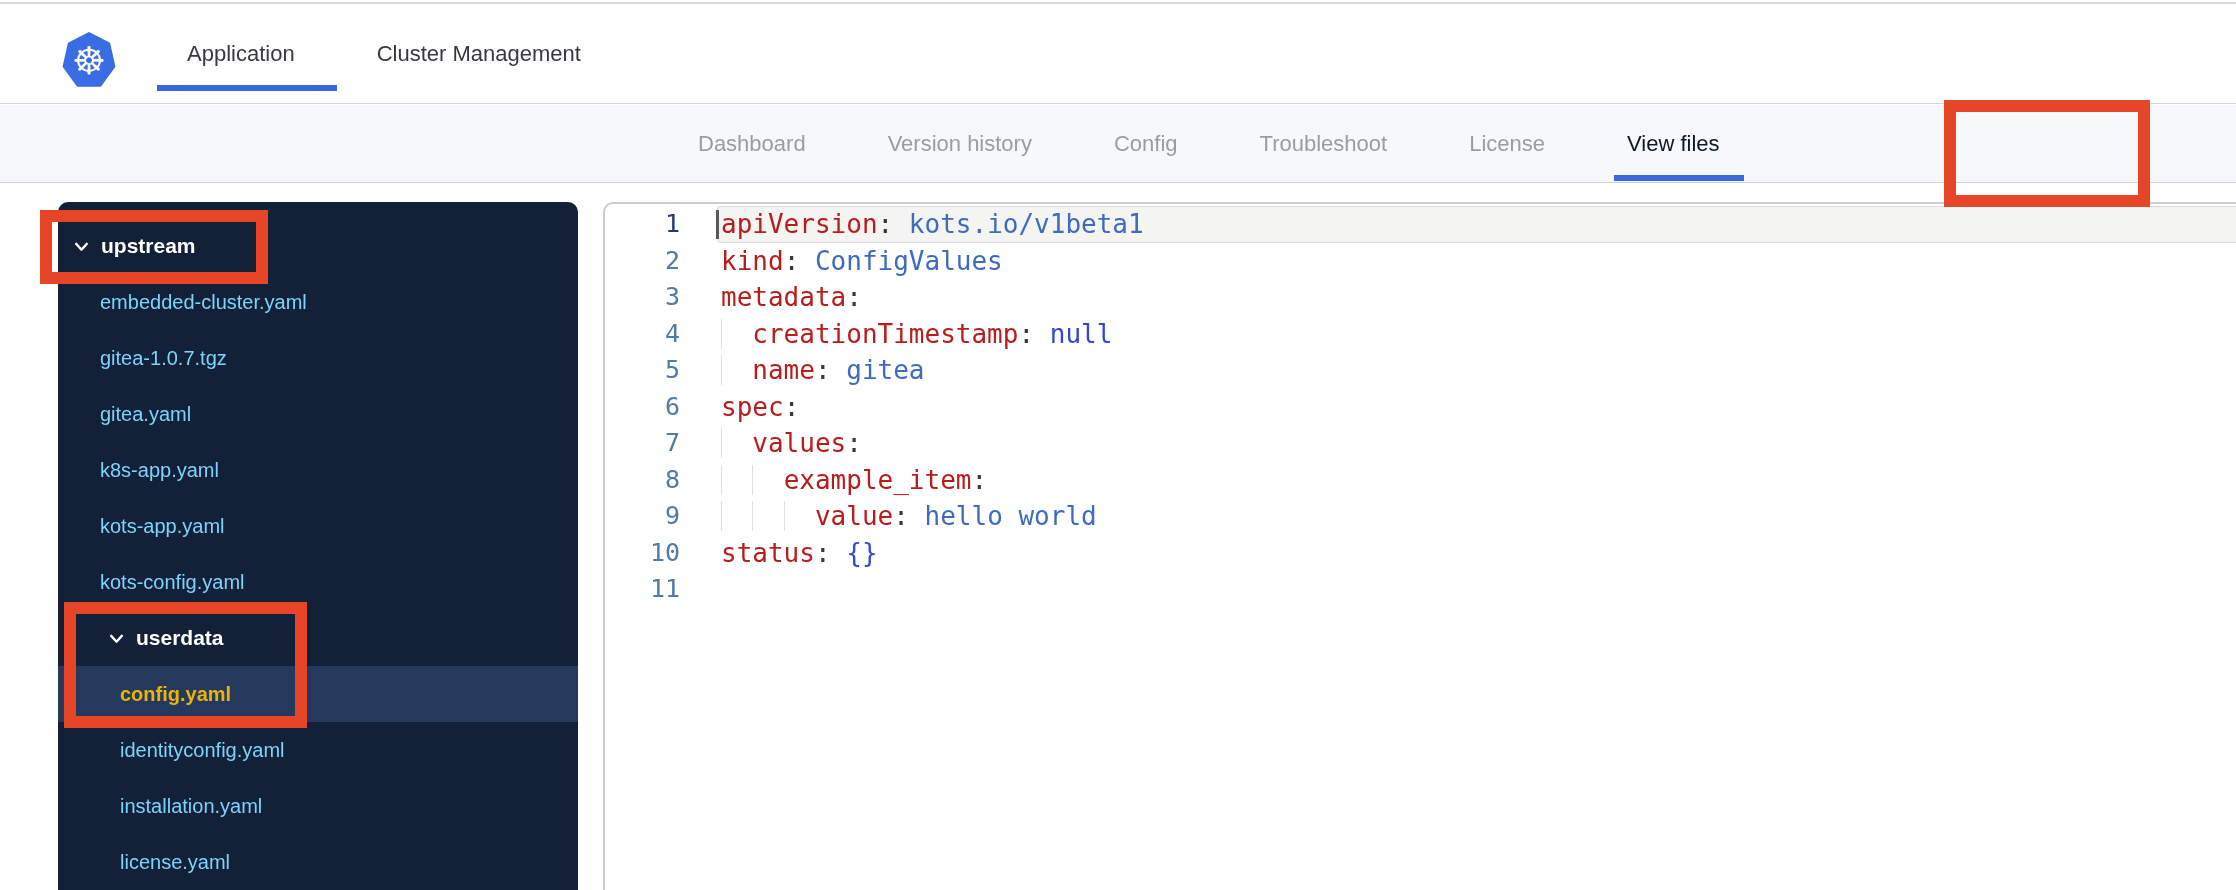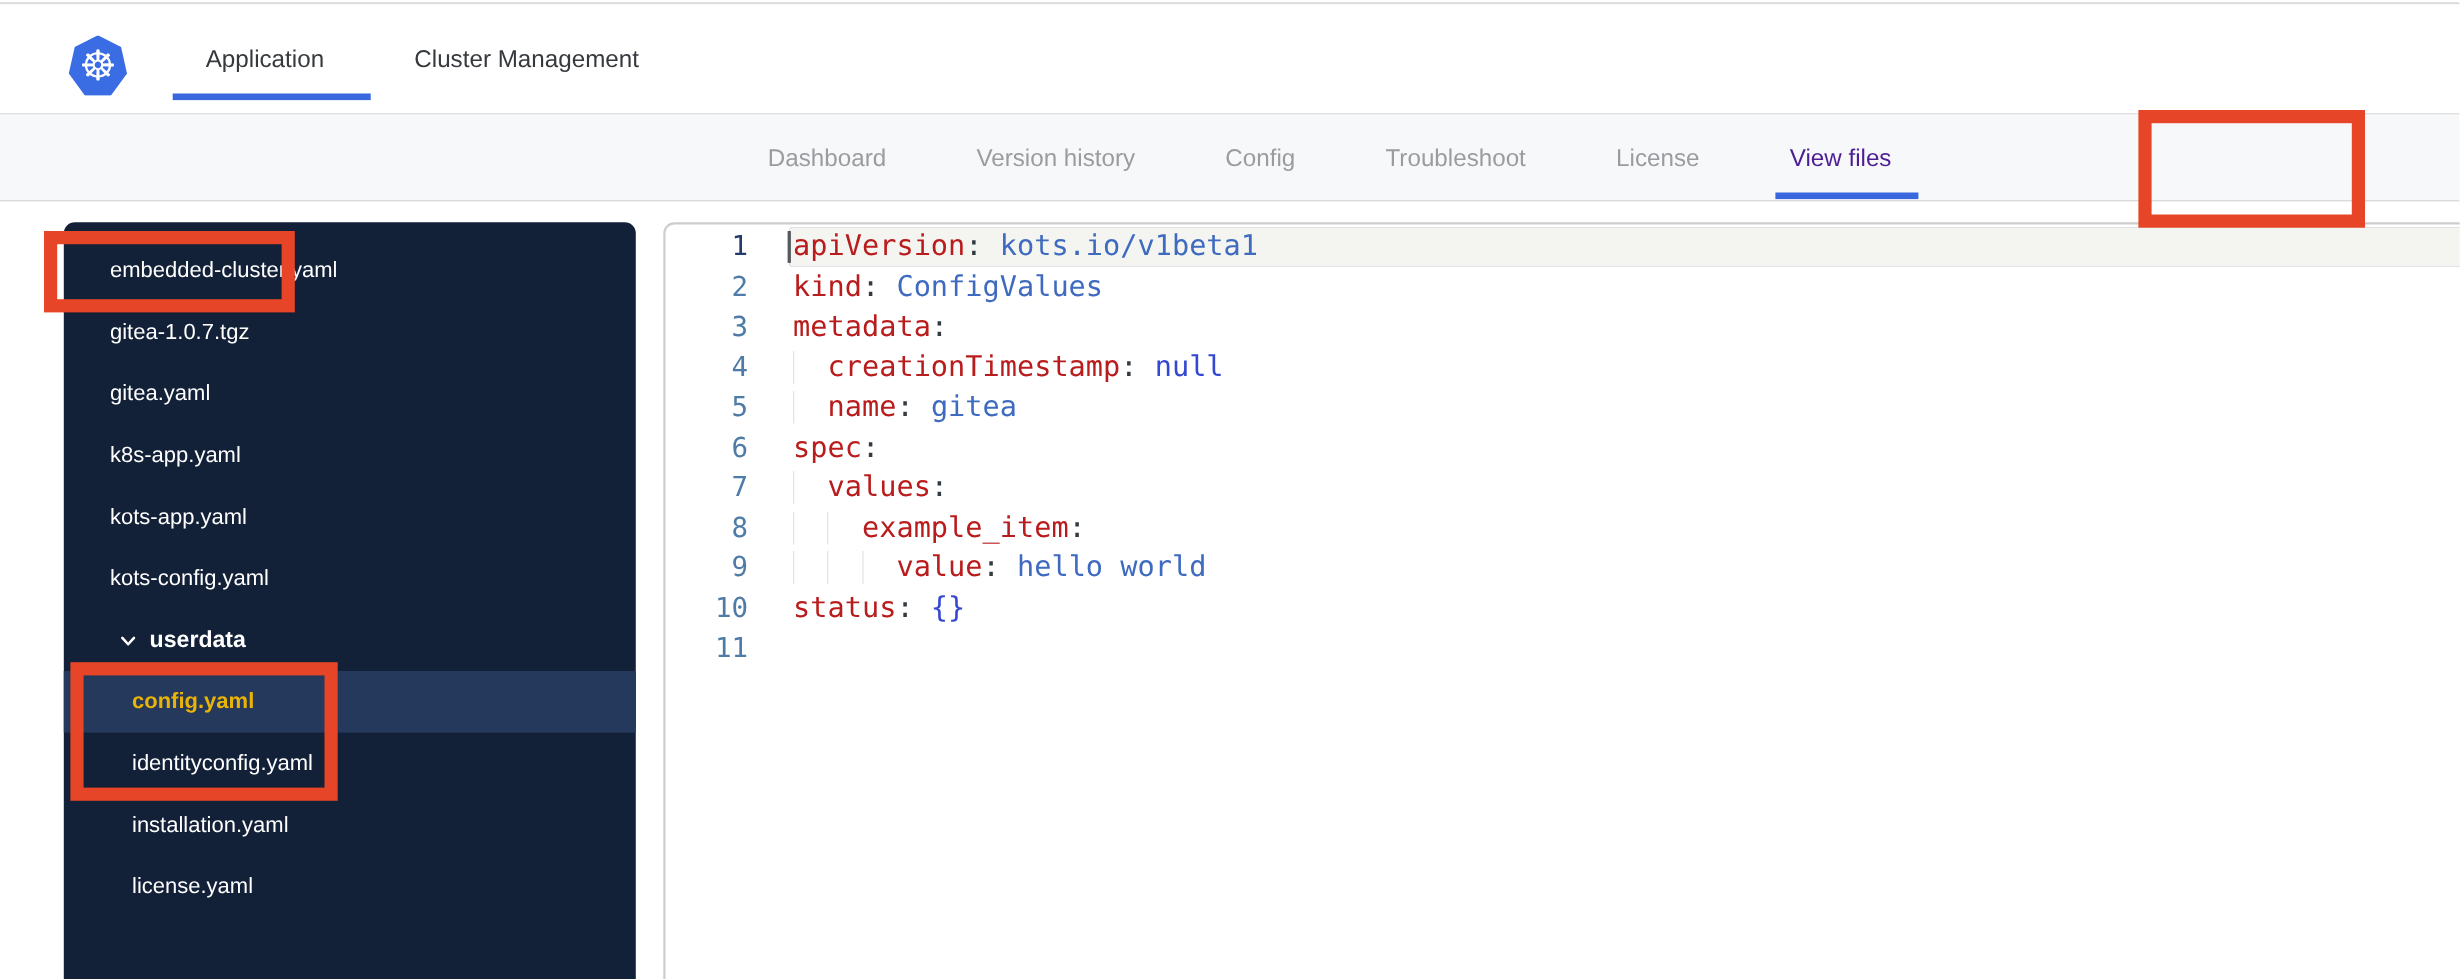--- a/index.html
+++ b/index.html
@@ -28,31 +28,31 @@
     content:""; position:absolute; left:-30px; right:-42px; bottom:-24px; height:6px; background:#3867de;
   }
 
   
   .subnav {
     position:absolute; top:105px; left:0; right:0; height:78px;
     background:#f7f8f9; border-bottom:1px solid #d2d3d4;
   }
   .ntabs { position:absolute; left:698px; top:0; height:100%; display:flex; gap:82px; align-items:center; }
   .ntab { font-size:22px; color:#9a9ca0; position:relative; height:100%; display:flex; align-items:center; cursor:pointer; }
-  .ntab.active { color:#4c1d95; }
+  .ntab.active { color:#0f172a; }
   .ntab.active::after {
     content:""; position:absolute; left:-13px; right:-24px; bottom:1px; height:6px; background:#3867de;
   }
 
   
   .sidebar {
     position:absolute; left:58px; top:202px; width:520px; bottom:-12px;
     background:#132138; border-radius:10px 10px 0 0; padding-top:16px;
   }
-  .trow { height:56px; display:flex; align-items:center; font-size:20px; color:#ffffff; cursor:pointer; white-space:nowrap; }
+  .trow { height:56px; display:flex; align-items:center; font-size:20px; color:#7dd3fc; cursor:pointer; white-space:nowrap; }
   .trow .chev { flex:none; display:flex; align-items:center; margin-right:11px; }
   .trow.folder { font-weight:bold; color:#ffffff; font-size:21px; }
   .trow.selected { background:#24395b; color:#eab308; font-weight:bold; }
   .trow.d0folder { padding-left:15px; }
   .trow.d1file   { padding-left:42px; }
   .trow.d1folder { padding-left:35px;margin-left:15px; }
   .trow.d2file   { padding-left:62px; }
 
   
   .editor {
@@ -109,20 +109,28 @@
       <div class="ntab">Dashboard</div>
       <div class="ntab">Version history</div>
       <div class="ntab">Config</div>
       <div class="ntab">Troubleshoot</div>
       <div class="ntab">License</div>
       <div class="ntab active">View files</div>
     </div>
 </div>
 
 <div class="sidebar" id="filetree">
+    <div class="trow folder d0folder">
+      <span class="chev">
+        <svg width="17" height="17" viewBox="0 0 16 16">
+          <polyline points="3,5.5 8,11 13,5.5" fill="none" stroke="#ffffff" stroke-width="2.2" stroke-linecap="round" stroke-linejoin="round"></polyline>
+        </svg>
+      </span>
+      <span>upstream</span>
+    </div>
     <div class="trow d1file">
       <span>embedded-cluster.yaml</span>
     </div>
     <div class="trow d1file">
       <span>gitea-1.0.7.tgz</span>
     </div>
     <div class="trow d1file">
       <span>gitea.yaml</span>
     </div>
     <div class="trow d1file">

